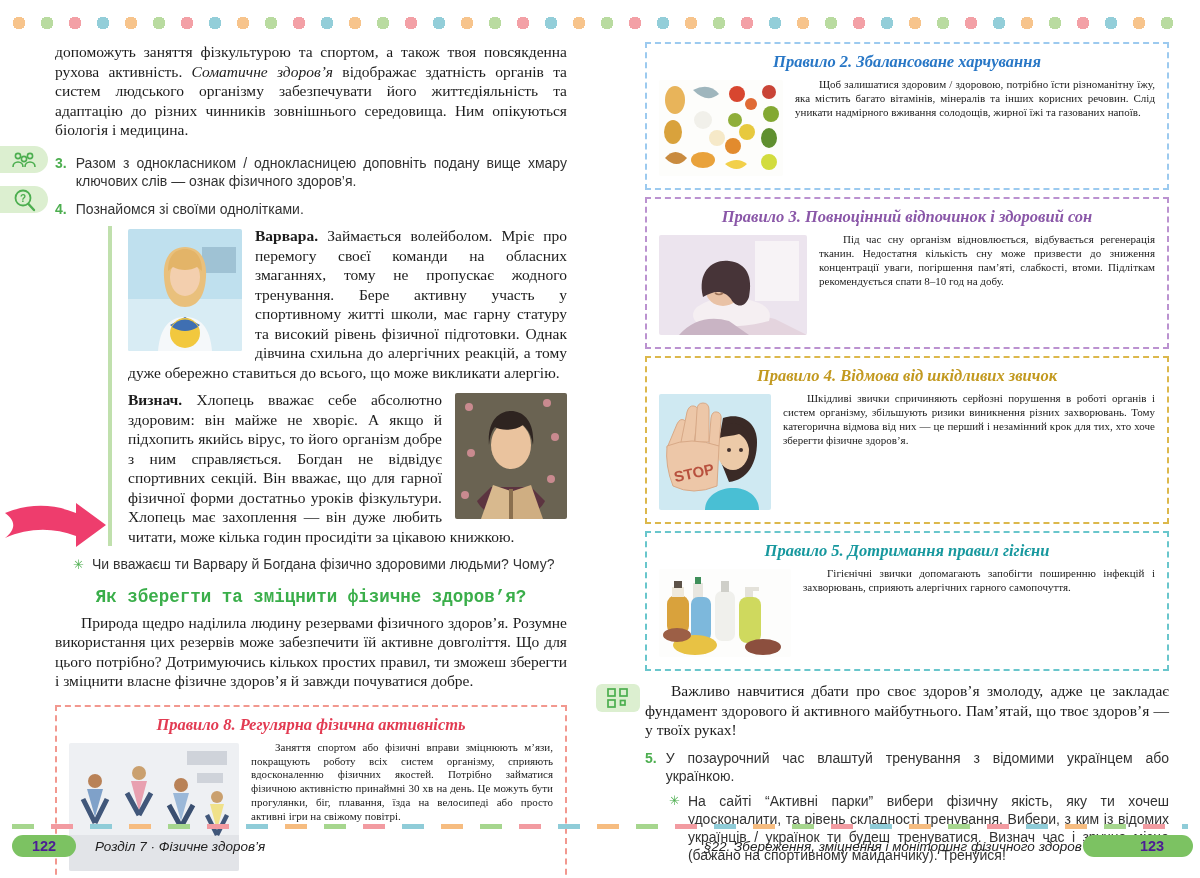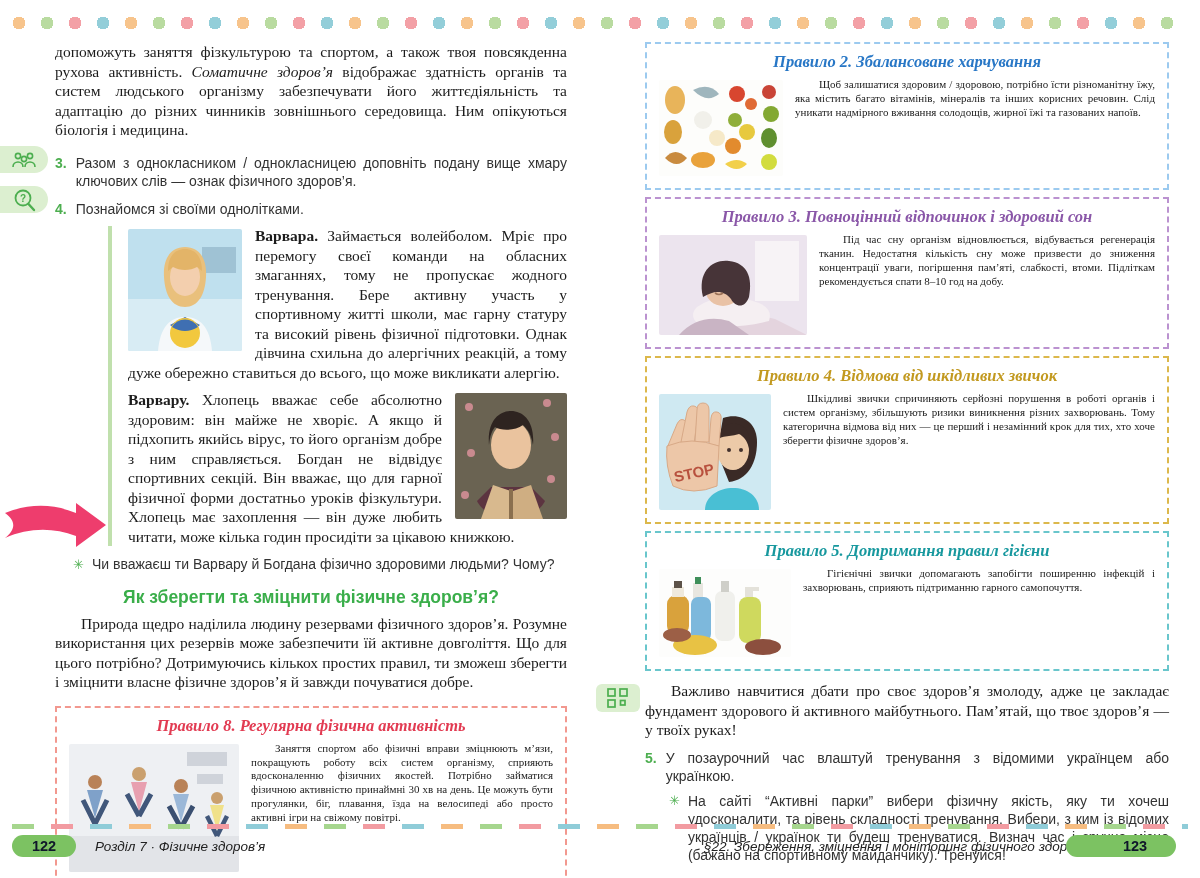--- a/index.html
+++ b/index.html
@@ -48,44 +48,44 @@
   .profile{margin-bottom:8px;}
   .profile::after{content:"";display:block;clear:both;}
   .ph{border-radius:2px;}
   .ph.left{float:left;margin:3px 13px 2px 0;}
   .ph.rightf{float:right;margin:3px 0 2px 13px;}
 
   .bullet-q{display:flex;gap:8px;font-family:"Liberation Sans","DejaVu Sans",sans-serif;
             font-size:14px;color:#333;margin:10px 0 0 18px;}
   .ast{color:#4cae4f;font-size:13px;line-height:1.4;flex:0 0 auto;font-family:"DejaVu Sans",sans-serif;}
 
-  .heading{font-family:Liberation Sans, sans-serif;font-size:17.5px;font-weight:bold;
+  .heading{font-family:Liberation Mono, monospace;font-size:17.5px;font-weight:bold;
            color:#3aae4a;text-align:center;margin:12px 0 6px 0;}
 
   .rulebox{border:2px dashed;padding:8px 12px 10px 12px;overflow:hidden;background:#fff;box-sizing:border-box;}
   .rtitle{font-weight:bold;font-size:16.5px;text-align:center;margin-bottom:6px;font-style:italic;}
   .rtext{font-size:11px;line-height:1.26;text-align:justify;text-indent:24px;}
   .rimg{float:left;margin:2px 12px 2px 0;border-radius:2px;}
   .r1{border-color:#f2988f;margin-top:14px;}   .r1 .rtitle{color:#e23b52;}
   .r2{border-color:#9ccaef;}                   .r2 .rtitle{color:#2877c6;}
   .r3{border-color:#bb92d0;margin-top:7px;}    .r3 .rtitle{color:#8a57a8;}
   .r4{border-color:#dcb84b;margin-top:7px;}    .r4 .rtitle{color:#c2991f;}
   .r5{border-color:#69c6cc;margin-top:7px;}    .r5 .rtitle{color:#17989e;}
 
   .closing{margin-top:10px;}
   .task5wrap{margin-top:9px;}
   .subbullet{display:flex;gap:8px;font-family:"Liberation Sans","DejaVu Sans",sans-serif;
              font-size:14px;color:#333;margin:7px 0 0 24px;line-height:1.3;}
 
   
-  .badge{position:absolute;top:835px;background:#7cc262;color:#0f172a;text-align:center;
+  .badge{position:absolute;top:835px;background:#7cc262;color:#4c1d95;text-align:center;
          font-family:"Liberation Sans","DejaVu Sans",sans-serif;font-weight:bold;font-size:14.5px;
          border-radius:13px;padding:3px 0;}
   .badge.l{left:12px;width:64px;}
-  .badge.r{right:24px;width:82px;padding-left:28px;}
+  .badge.r{right:7px;width:82px;padding-left:28px;}
   .fcap{position:absolute;top:839px;font-family:Liberation Sans, sans-serif;
         font-style:italic;font-size:13.5px;color:#222;}
   .fcap.l{left:95px;}
   .fcap.r{right:108px;}
 </style>
 </head>
 <body>
 
 <div class="sheet">
 
@@ -166,21 +166,21 @@
               <circle cx="96" cy="86" r="4"></circle>
               <circle cx="10" cy="102" r="4"></circle>
             </g>
           <path d="M56 126 c-26 0 -34 -18 -34 -18 l14 -14 h40 l14 14 s-8 18 -34 18z" fill="#5c3440"></path>
           <ellipse cx="56" cy="52" rx="20" ry="24" fill="#eac39e"></ellipse>
           <path d="M34 52 c-2 -24 10 -34 22 -34 s24 10 22 34 c-2 -12 -6 -16 -10 -20 c-8 6 -22 6 -28 2 c-3 4 -5 8 -6 18z" fill="#2e2420"></path>
           <path d="M26 126 l12 -34 l18 6 v28 z" fill="#d8b98e"></path>
           <path d="M88 126 l-12 -34 l-18 6 v28 z" fill="#cfae82"></path>
           <rect x="54" y="96" width="4" height="30" fill="#8a6f4e"></rect>
         </svg>
-        <p class="serif"><b>Варвару.</b> <span>Хлопець вважає себе абсолютно здоровим: він майже не хворіє. А якщо й підхопить якийсь вірус, то його організм добре з ним справляється. Богдан не відвідує спортивних секцій. Він вважає, що для гарної фізичної форми достатньо уроків фізкультури. Хлопець має захоплення — він дуже любить читати, може кілька годин просидіти за цікавою книжкою.</span></p>
+        <p class="serif"><b>Визнач.</b> <span>Хлопець вважає себе абсолютно здоровим: він майже не хворіє. А якщо й підхопить якийсь вірус, то його організм добре з ним справляється. Богдан не відвідує спортивних секцій. Він вважає, що для гарної фізичної форми достатньо уроків фізкультури. Хлопець має захоплення — він дуже любить читати, може кілька годин просидіти за цікавою книжкою.</span></p>
       </div>
     </div>
 
     <div class="bullet-q">
       <span class="ast">✳</span>
       <span class="ttext">Чи вважаєш ти Варвару й Богдана фізично здоровими людьми? Чому?</span>
     </div>
 
     <h2 class="heading">Як зберегти та зміцнити фізичне здоров’я?</h2>
 
@@ -287,21 +287,21 @@
           <rect x="36" y="8" width="6" height="7" fill="#3f8f5a"></rect>
         <rect x="32" y="28" width="20" height="44" rx="7" fill="#7db8dc"></rect>
         <rect x="56" y="22" width="20" height="50" rx="7" fill="#f0f0ec"></rect>
           <rect x="62" y="12" width="8" height="11" fill="#cfcfc9"></rect>
         <rect x="80" y="28" width="22" height="46" rx="8" fill="#cfd95e"></rect>
           <path d="M86 18 h8 v10 h-8z M86 18 h14 v4 h-14z" fill="#e4e2da"></path>
         <ellipse cx="36" cy="76" rx="22" ry="10" fill="#e8c244"></ellipse>
         <ellipse cx="18" cy="66" rx="14" ry="7" fill="#9c5f46"></ellipse>
         <ellipse cx="104" cy="78" rx="18" ry="8" fill="#8c4f3e"></ellipse>
       </svg>
-      <p class="rtext">Гігієнічні звички допомагають запобігти поширенню інфекцій і захворювань, сприяють підтриманню гарного самопочуття.</p>
+      <p class="rtext">Гігієнічні звички допомагають запобігти поширенню інфекцій і захворювань, сприяють алергічних гарного самопочуття.</p>
     </div>
 
     <p class="serif indent closing">Важливо навчитися дбати про своє здоров’я змолоду, адже це закладає фундамент здорового й активного майбутнього. Пам’ятай, що твоє здоров’я — у твоїх руках!</p>
 
     <div class="task task5wrap">
       <span class="tnum">5.</span>
       <span class="ttext">У позаурочний час влаштуй тренування з відомими українцем або українкою.</span>
     </div>
 
     <div class="subbullet">

